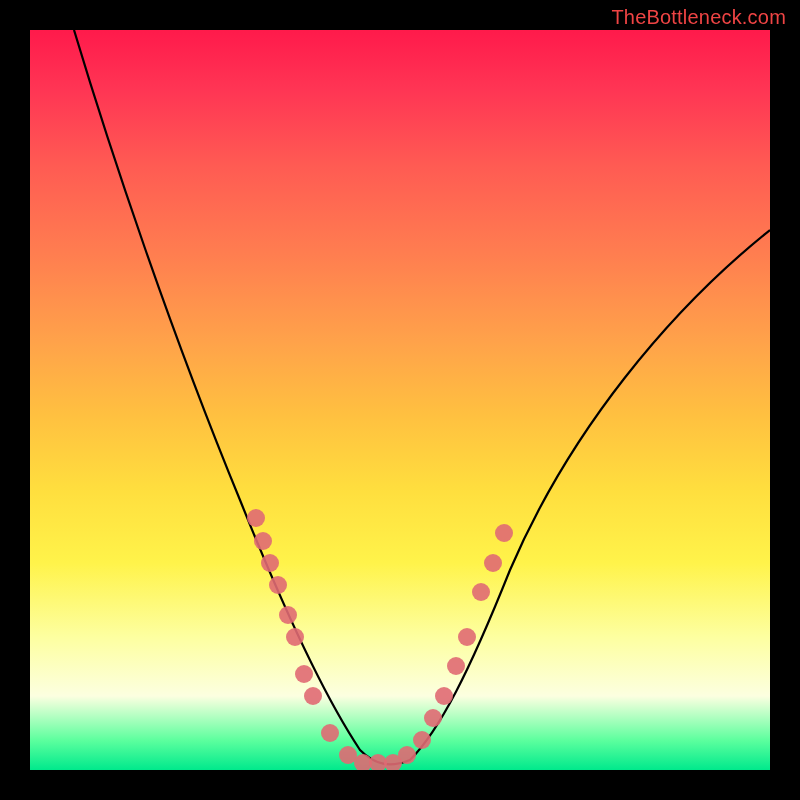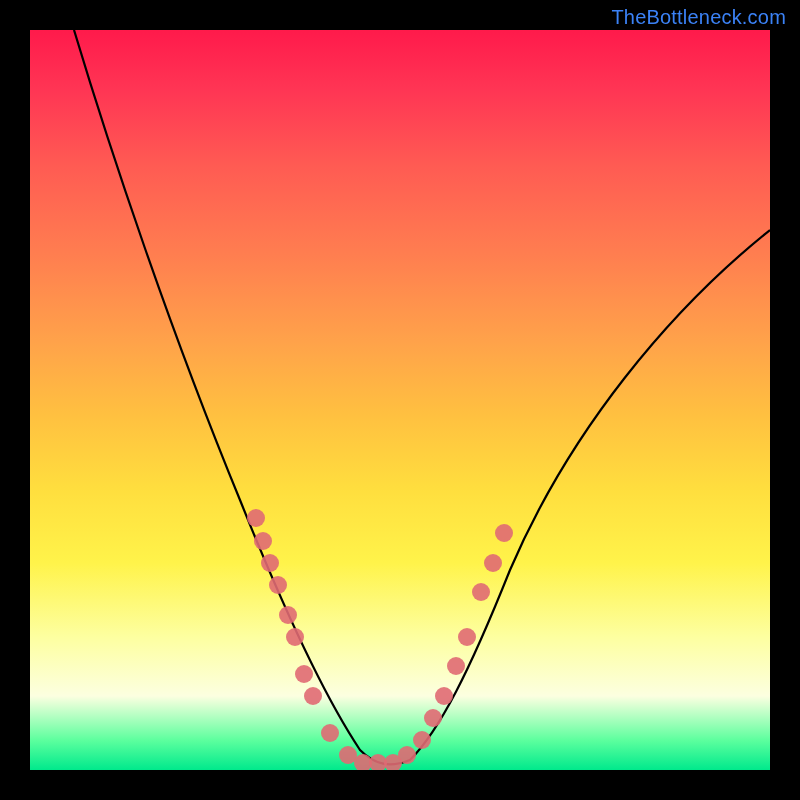--- a/index.html
+++ b/index.html
@@ -37,21 +37,21 @@
       #fdffa0 82%,
       #fcffe0 90%,
       #5cff9e 96%,
       #00e98c 100%
     );
   }
   .watermark {
     position: absolute;
     top: 6px;
     right: 14px;
-    color: #3b82f6;
+    color: #ef4444;
     font-size: 20px;
     font-weight: 500;
     letter-spacing: 0.2px;
     user-select: none;
   }
   svg.curve {
     position: absolute;
     left: 0;
     top: 0;
     width: 740px;

